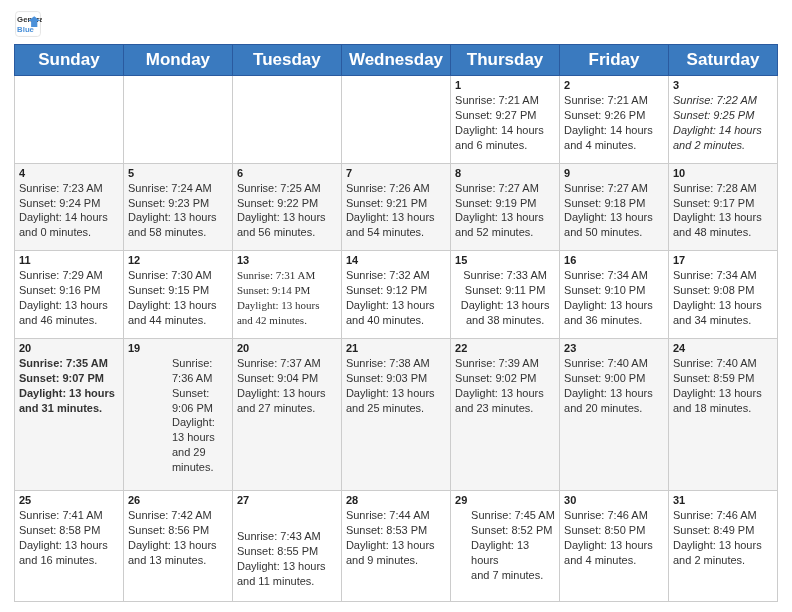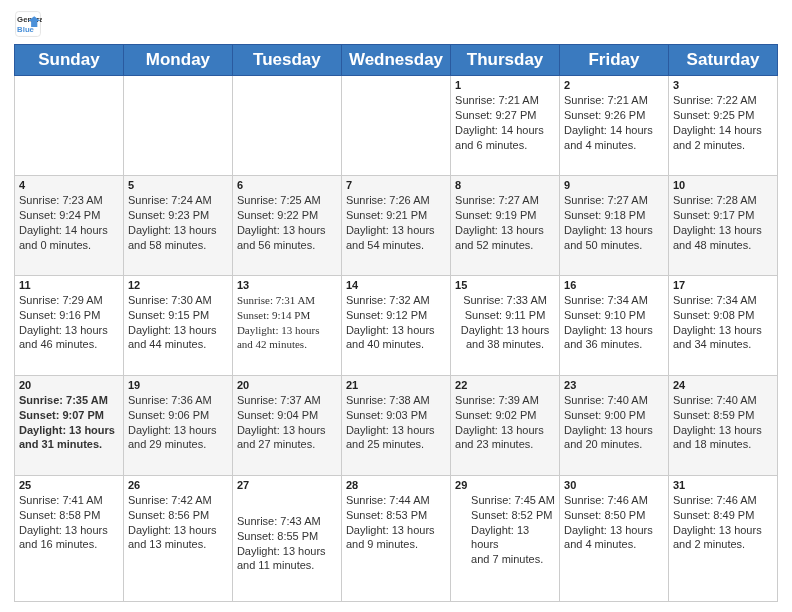--- a/index.html
+++ b/index.html
@@ -142,21 +142,21 @@
           </td>
           <td>
             <span class="day-num">2</span>
             <div class="day-info" style="white-space: pre-line;">Sunrise: 7:21 AM
 Sunset: 9:26 PM
 Daylight: 14 hours
 and 4 minutes.</div>
           </td>
           <td>
             <span class="day-num">3</span>
-            <div class="day-info" style="white-space: pre-line;">Sunrise: 7:22 AM
+            <div class="day-info" style="white-space: pre-line; font-style: italic;">Sunrise: 7:22 AM
 Sunset: 9:25 PM
 Daylight: 14 hours
 and 2 minutes.</div>
           </td>
         </tr>
         <tr>
           <td>
             <span class="day-num">4</span>
             <div class="day-info" style="white-space: pre-line;">Sunrise: 7:23 AM
 Sunset: 9:24 PM
@@ -260,21 +260,21 @@
         <tr>
           <td>
             <span class="day-num">20</span>
             <div class="day-info" style="white-space: pre-line; font-weight: bold;">Sunrise: 7:35 AM
 Sunset: 9:07 PM
 Daylight: 13 hours
 and 31 minutes.</div>
           </td>
           <td>
             <span class="day-num">19</span>
-            <div class="day-info" style="white-space: pre-line;">Sunrise: 7:36 AM
+            <div class="day-info" style="white-space: pre-line; margin-left: 44px;">Sunrise: 7:36 AM
 Sunset: 9:06 PM
 Daylight: 13 hours
 and 29 minutes.</div>
           </td>
           <td>
             <span class="day-num">20</span>
             <div class="day-info" style="white-space: pre-line;">Sunrise: 7:37 AM
 Sunset: 9:04 PM
 Daylight: 13 hours
 and 27 minutes.</div>

